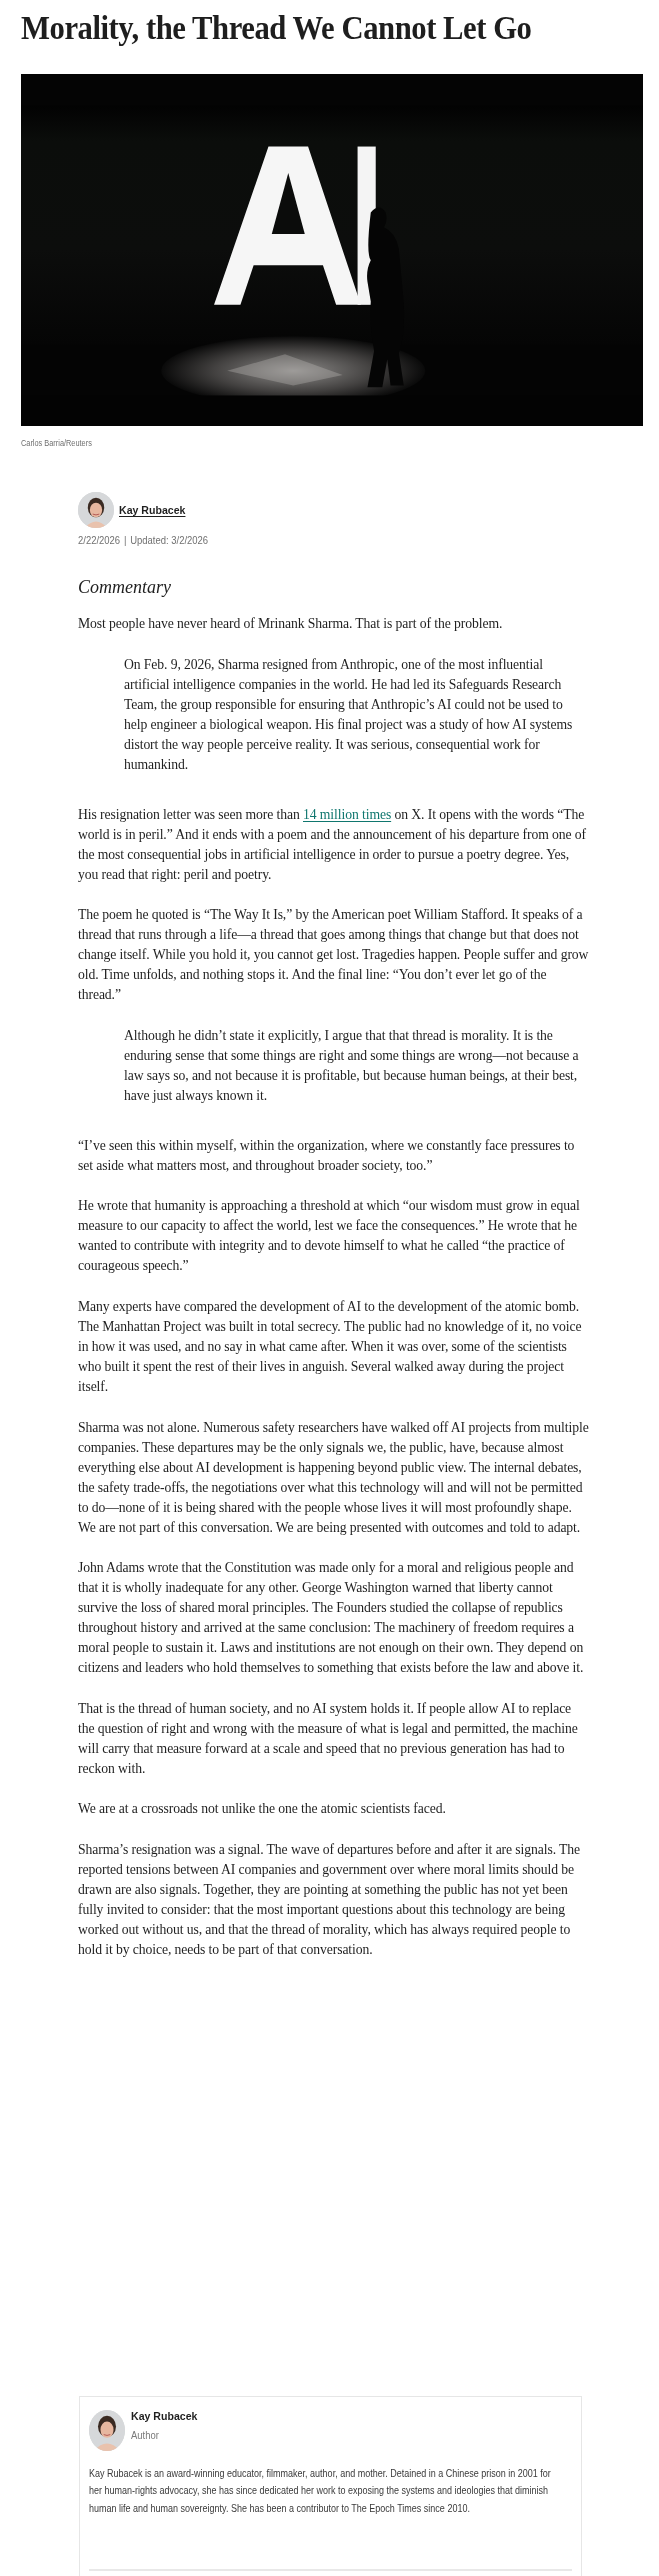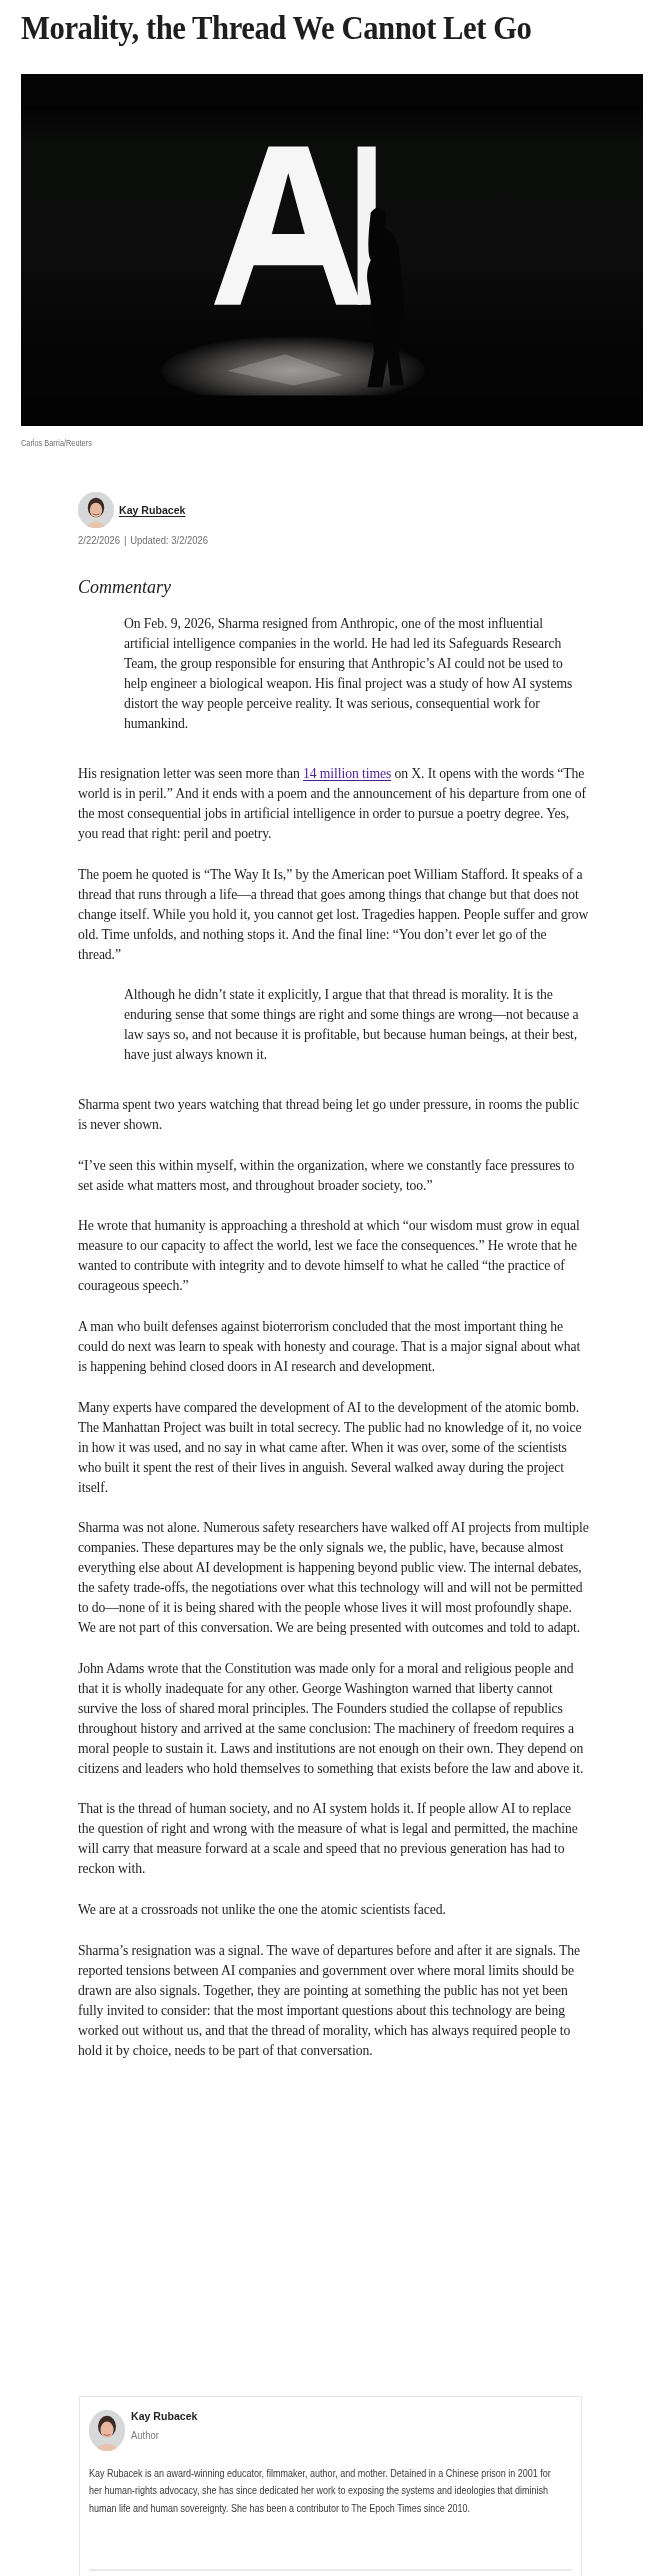--- a/index.html
+++ b/index.html
@@ -102,21 +102,21 @@
     .article p {
       font-family: "Liberation Serif", serif;
       font-size: 13.7px;
       line-height: 20px;
       color: #1f1f1f;
       margin-bottom: 20.6px;
       letter-spacing: -0.1px;
     }
     .article p.gap-lg { margin-bottom: 30px; margin-left: 46px; }
     .article a {
-      color: #4c1d95;
+      color: #0f766e;
       text-decoration: underline;
       text-underline-offset: 1.6px;
     }
     .article p.disclaimer { font-style: italic; }
     .author-card {
       position: absolute;
       left: 79px;
       top: 2396px;
       width: 503px;
       height: 190px;
@@ -228,28 +228,27 @@
   <a class="author-link">Kay Rubacek</a>
 </div>
 
 <div class="dates">
   <span>2/22/2026</span><span class="sep">|</span><span>Updated: 3/2/2026</span>
 </div>
 
 <div class="kicker">Commentary</div>
 
 <div class="article">
+  <p>Most people have never heard of Mrinank Sharma. That is part of the problem.</p>
   <p class="gap-lg">On Feb. 9, 2026, Sharma resigned from Anthropic, one of the most influential artificial intelligence companies in the world. He had led its Safeguards Research Team, the group responsible for ensuring that Anthropic’s AI could not be used to help engineer a biological weapon. His final project was a study of how AI systems distort the way people perceive reality. It was serious, consequential work for humankind.</p>
   <p><span>His resignation letter was seen more than </span><a>14 million times</a><span> on X. It opens with the words “The world is in peril.” And it ends with a poem and the announcement of his departure from one of the most consequential jobs in artificial intelligence in order to pursue a poetry degree. Yes, you read that right: peril and poetry.</span></p>
   <p>The poem he quoted is “The Way It Is,” by the American poet William Stafford. It speaks of a thread that runs through a life—a thread that goes among things that change but that does not change itself. While you hold it, you cannot get lost. Tragedies happen. People suffer and grow old. Time unfolds, and nothing stops it. And the final line: “You don’t ever let go of the thread.”</p>
   <p class="gap-lg">Although he didn’t state it explicitly, I argue that that thread is morality. It is the enduring sense that some things are right and some things are wrong—not because a law says so, and not because it is profitable, but because human beings, at their best, have just always known it.</p>
-  <p>Sharma spent two years watching that thread being let go under pressure, in rooms the public is never shown.</p>
   <p>“I’ve seen this within myself, within the organization, where we constantly face pressures to set aside what matters most, and throughout broader society, too.”</p>
   <p>He wrote that humanity is approaching a threshold at which “our wisdom must grow in equal measure to our capacity to affect the world, lest we face the consequences.” He wrote that he wanted to contribute with integrity and to devote himself to what he called “the practice of courageous speech.”</p>
-  <p>A man who built defenses against bioterrorism concluded that the most important thing he could do next was learn to speak with honesty and courage. That is a major signal about what is happening behind closed doors in AI research and development.</p>
   <p>Many experts have compared the development of AI to the development of the atomic bomb. The Manhattan Project was built in total secrecy. The public had no knowledge of it, no voice in how it was used, and no say in what came after. When it was over, some of the scientists who built it spent the rest of their lives in anguish. Several walked away during the project itself.</p>
   <p>Sharma was not alone. Numerous safety researchers have walked off AI projects from multiple companies. These departures may be the only signals we, the public, have, because almost everything else about AI development is happening beyond public view. The internal debates, the safety trade-offs, the negotiations over what this technology will and will not be permitted to do—none of it is being shared with the people whose lives it will most profoundly shape. We are not part of this conversation. We are being presented with outcomes and told to adapt.</p>
   <p>John Adams wrote that the Constitution was made only for a moral and religious people and that it is wholly inadequate for any other. George Washington warned that liberty cannot survive the loss of shared moral principles. The Founders studied the collapse of republics throughout history and arrived at the same conclusion: The machinery of freedom requires a moral people to sustain it. Laws and institutions are not enough on their own. They depend on citizens and leaders who hold themselves to something that exists before the law and above it.</p>
   <p>That is the thread of human society, and no AI system holds it. If people allow AI to replace the question of right and wrong with the measure of what is legal and permitted, the machine will carry that measure forward at a scale and speed that no previous generation has had to reckon with.</p>
   <p>We are at a crossroads not unlike the one the atomic scientists faced.</p>
   <p>Sharma’s resignation was a signal. The wave of departures before and after it are signals. The reported tensions between AI companies and government over where moral limits should be drawn are also signals. Together, they are pointing at something the public has not yet been fully invited to consider: that the most important questions about this technology are being worked out without us, and that the thread of morality, which has always required people to hold it by choice, needs to be part of that conversation.</p>
 </div>
 
 <section class="author-card">
   <div class="card-avatar">

